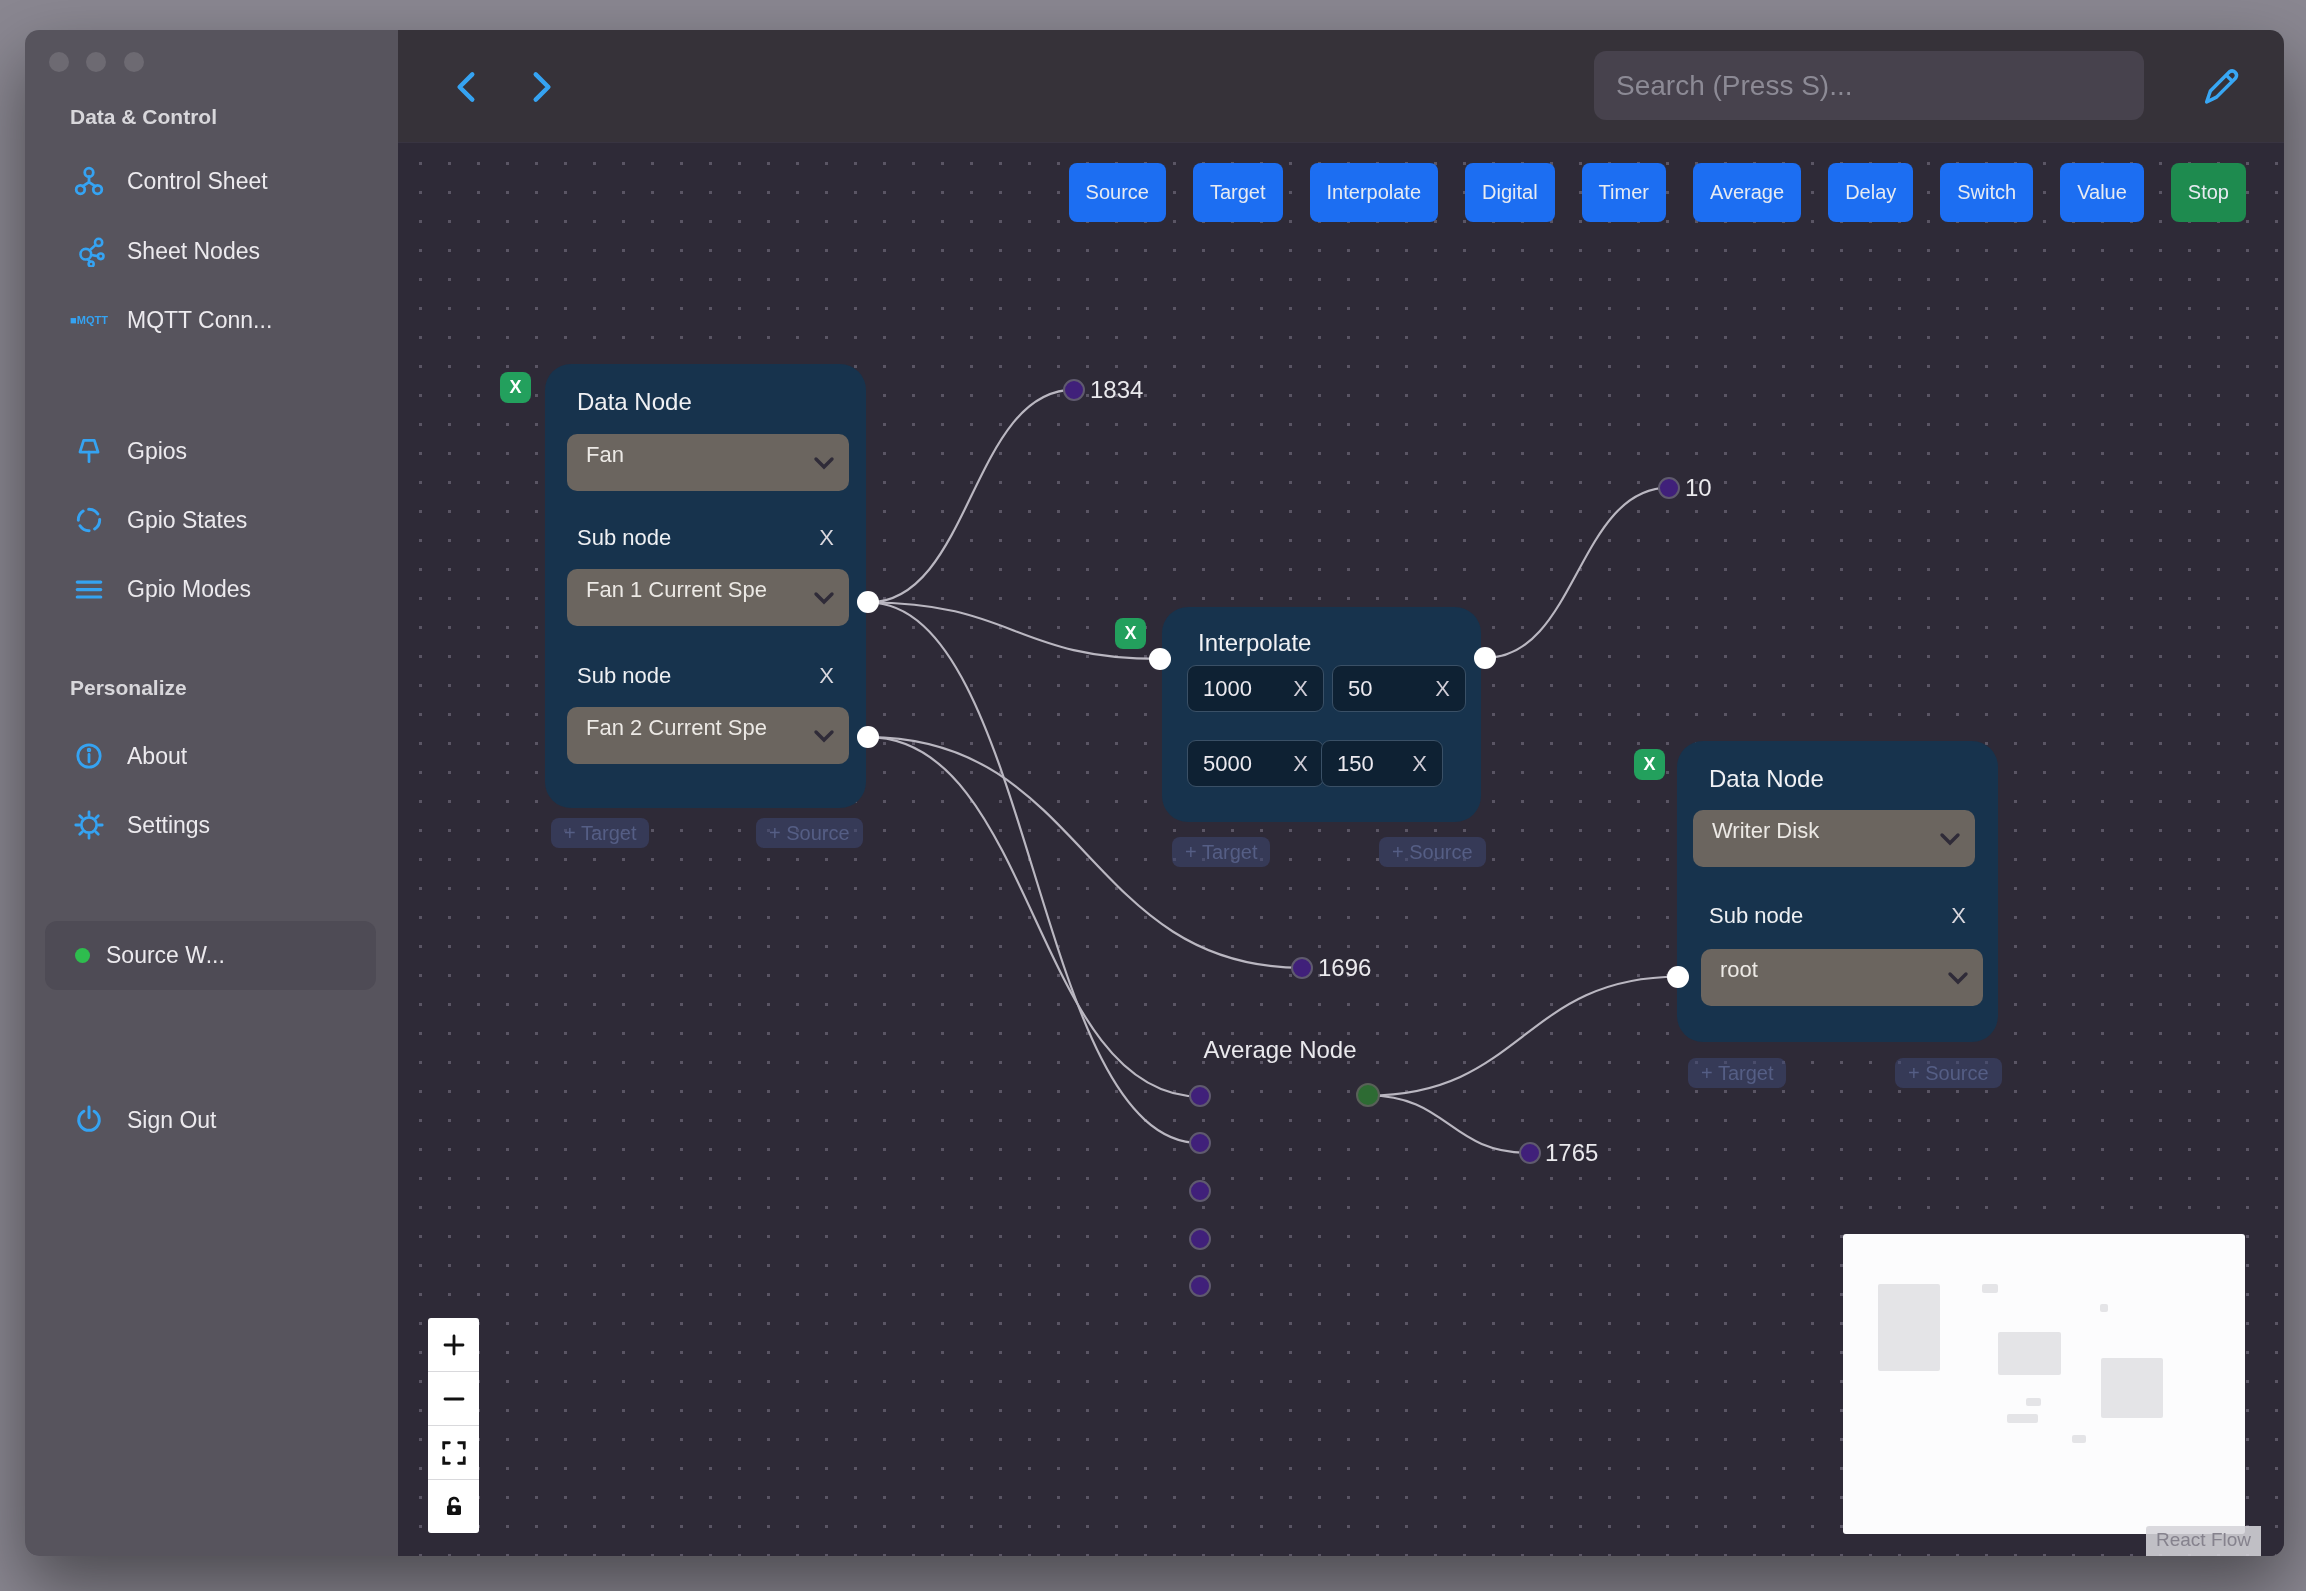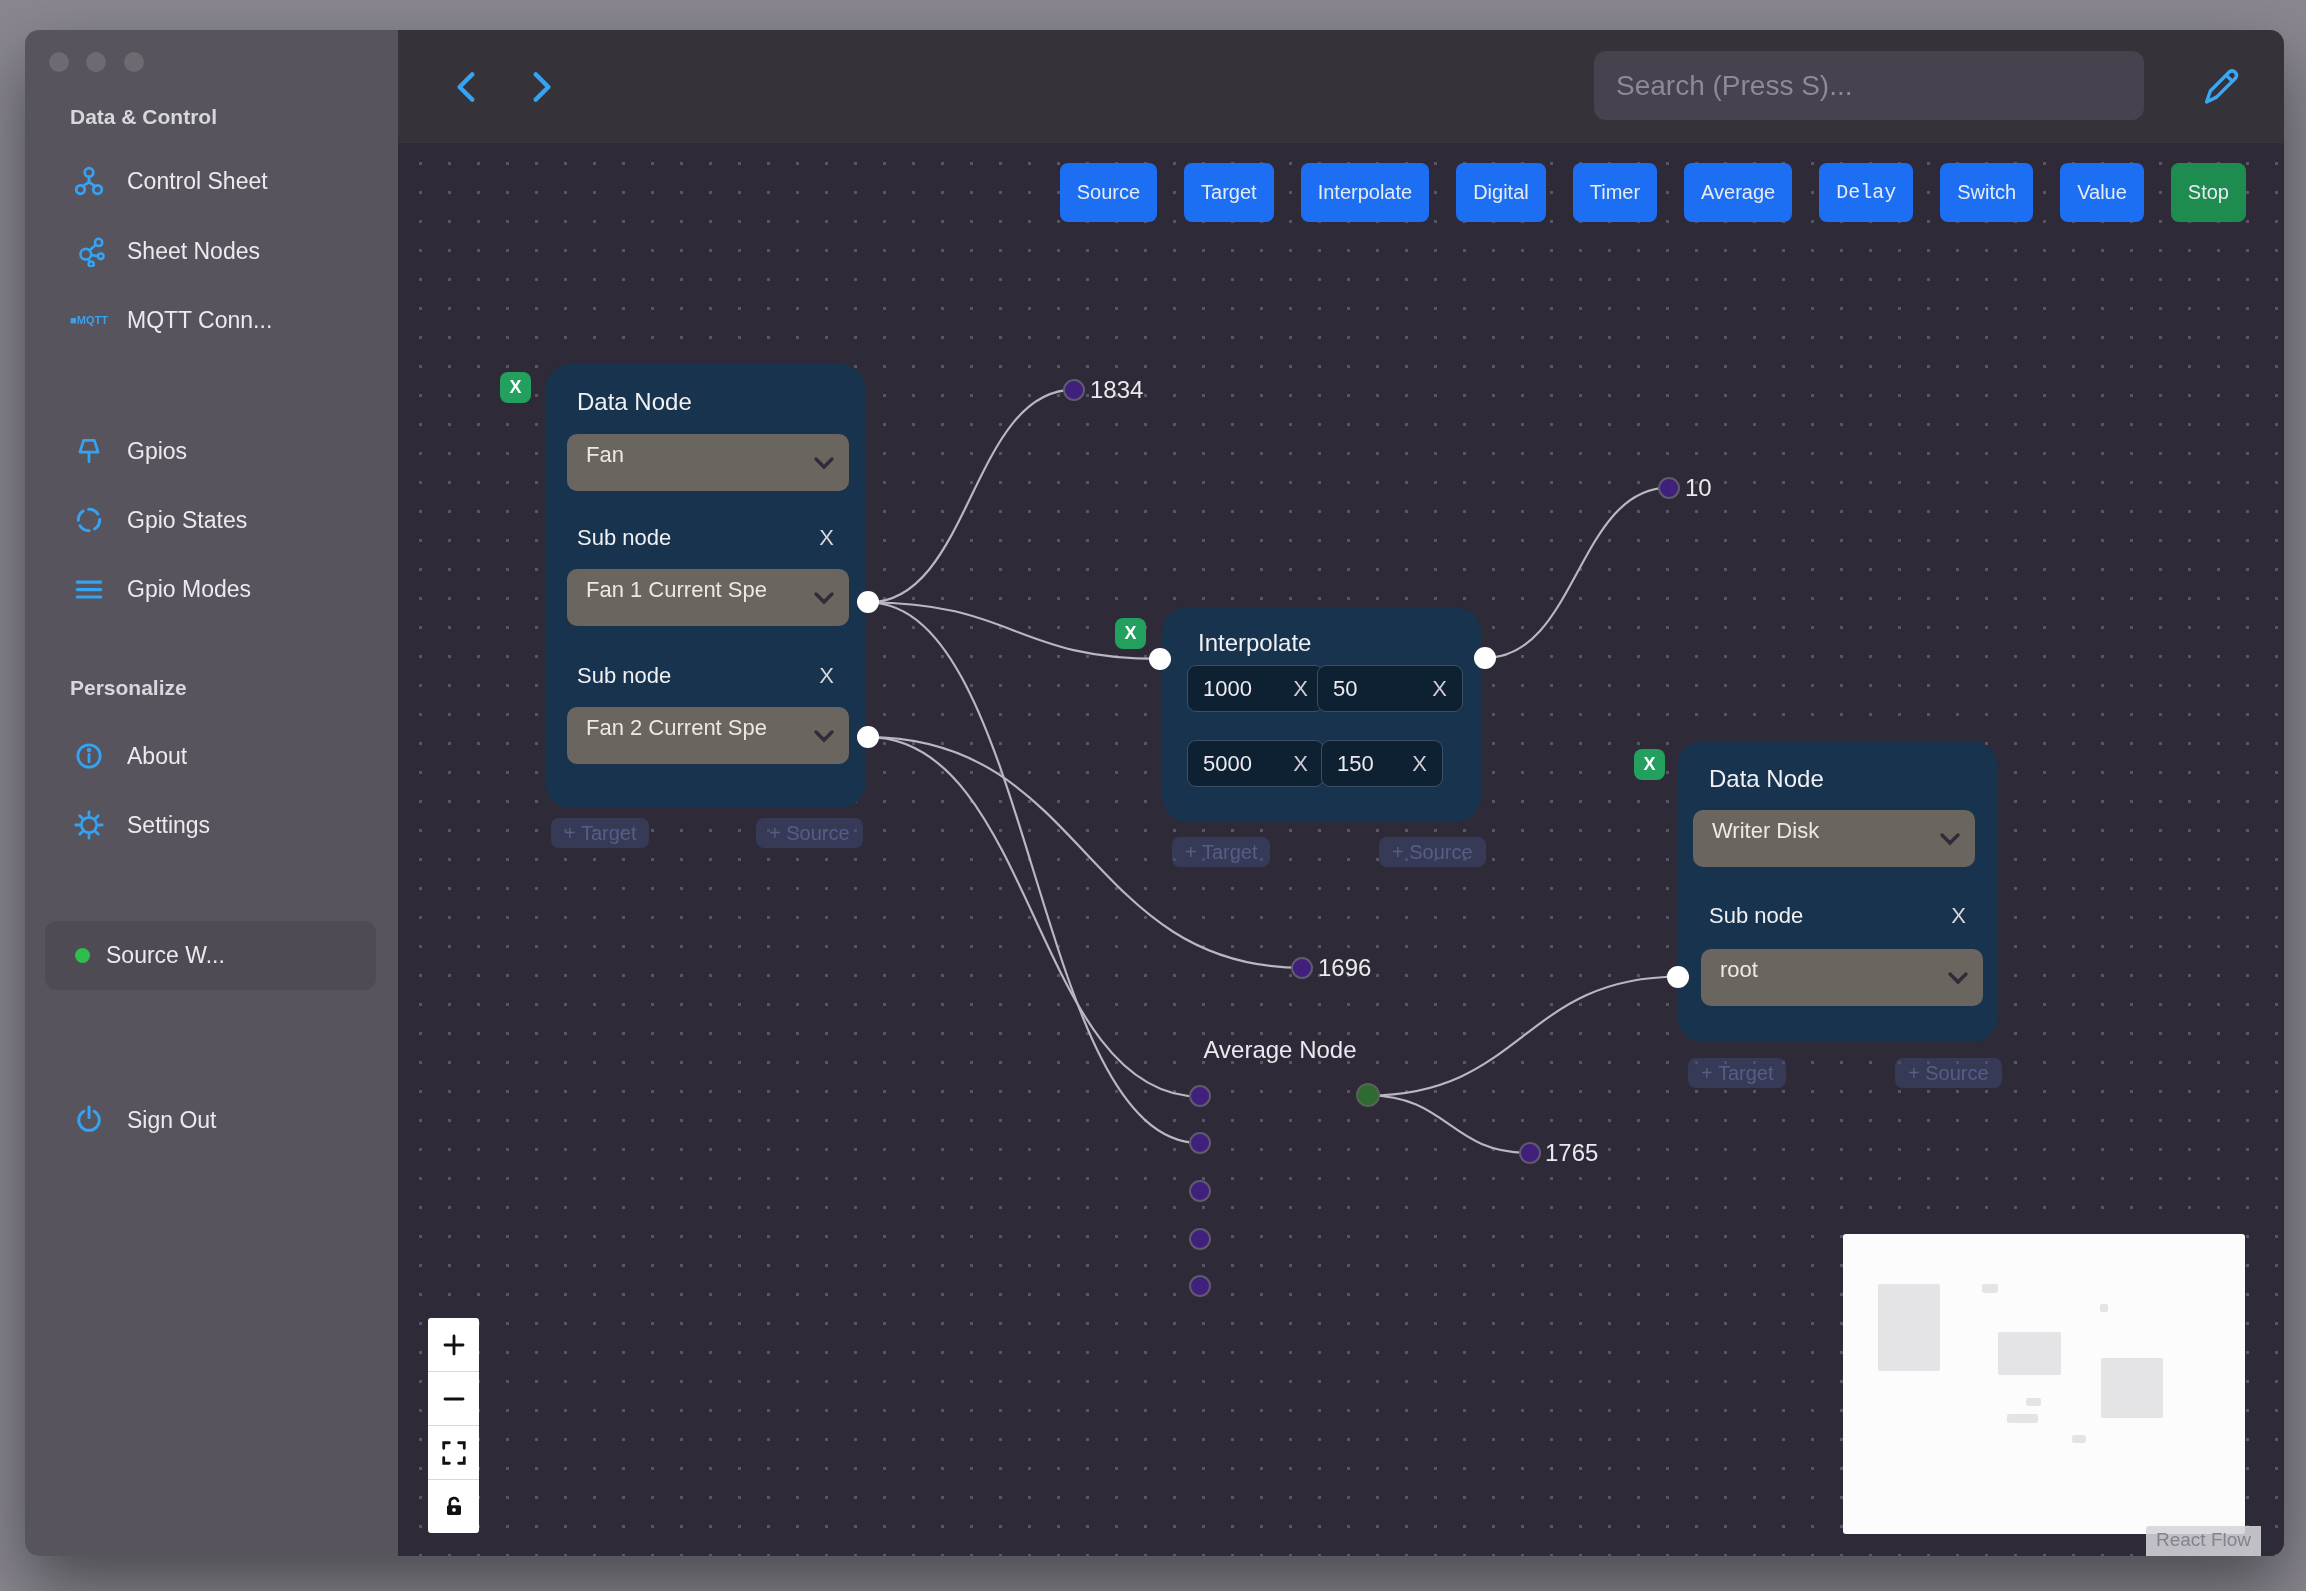--- a/index.html
+++ b/index.html
@@ -213,21 +213,21 @@
           <path d="M 980 962 C 1061.5 962, 1061.5 1020, 1143 1020"></path>
         </svg>
 
       <div class="toolbar">
           <div class="tbtn" style="background: rgb(28, 110, 242);">Source</div>
           <div class="tbtn" style="background: rgb(28, 110, 242);">Target</div>
           <div class="tbtn" style="background: rgb(28, 110, 242);">Interpolate</div>
           <div class="tbtn" style="background: rgb(28, 110, 242);">Digital</div>
           <div class="tbtn" style="background: rgb(28, 110, 242);">Timer</div>
           <div class="tbtn" style="background: rgb(28, 110, 242);">Average</div>
-          <div class="tbtn" style="background: rgb(28, 110, 242); font-family: Liberation Mono, monospace;">Delay</div>
+          <div class="tbtn" style="background: rgb(28, 110, 242);">Delay</div>
           <div class="tbtn" style="background: rgb(28, 110, 242);">Switch</div>
           <div class="tbtn" style="background: rgb(28, 110, 242);">Value</div>
           <div class="tbtn" style="background: rgb(30, 139, 79);">Stop</div>
         </div>
 
       <div class="xbtn" style="left:102px;top:229px">X</div>
       <div class="node-card" style="left:147px;top:221px;width:321px;height:444px">
         <div class="nc-title">Data Node</div>
         <div class="nc-select" style="left:22px;top:70px;width:282px">
           <span>Fan</span>
@@ -265,21 +265,21 @@
       <div class="pill" style="left:153px;top:675px">+ Target</div>
       <div class="pill" style="left:358px;top:675px">+ Source</div>
 
       <div class="xbtn" style="left:717px;top:475px">X</div>
       <div class="node-card" style="left:764px;top:464px;width:319px;height:215px">
         <div class="nc-title" style="left:36px;top:22px">Interpolate</div>
         <div class="icell" style="left:25px;top:58px">
           <span class="iv">1000</span>
           <span class="ix">X</span>
         </div>
-        <div class="icell" style="left:155px;top:58px;width:146px">
+        <div class="icell" style="left:170px;top:58px;width:134px">
           <span class="iv">50</span>
           <span class="ix">X</span>
         </div>
         <div class="icell" style="left:25px;top:133px">
           <span class="iv">5000</span>
           <span class="ix">X</span>
         </div>
         <div class="icell" style="left:159px;top:133px;width:122px">
           <span class="iv">150</span>
           <span class="ix">X</span>

